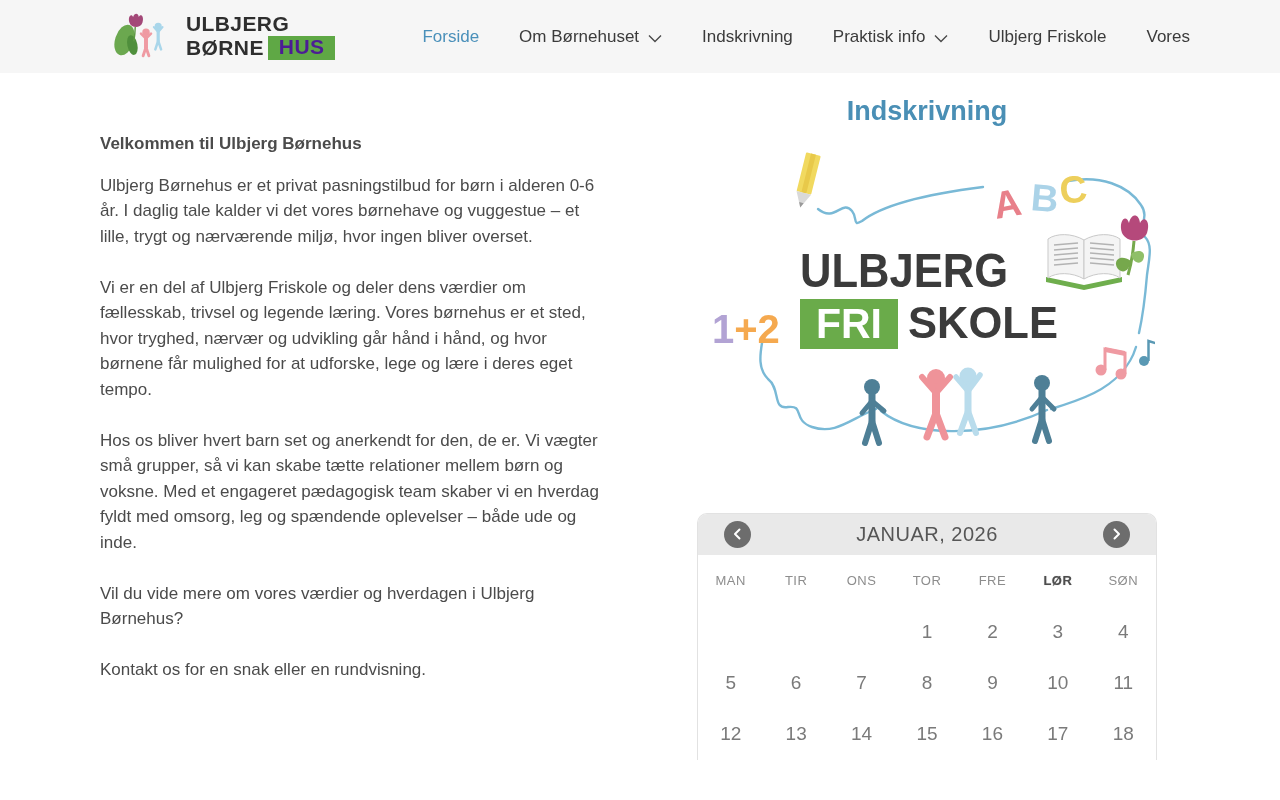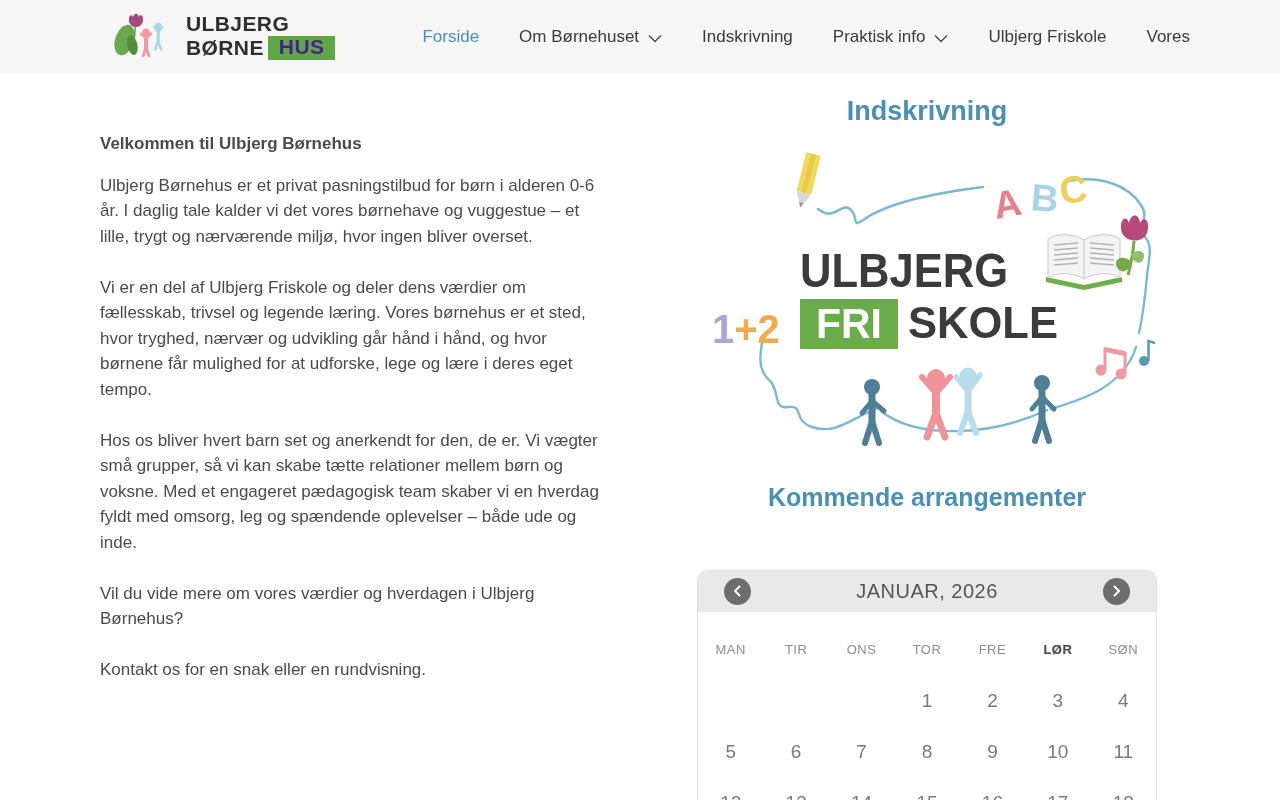--- a/index.html
+++ b/index.html
@@ -59,21 +59,21 @@
     height: 41px; background: #e9e9e9; border-radius: 9px 9px 0 0;
     display: flex; align-items: center; justify-content: space-between;
     padding: 0 26px;
   }
   .cal-title { font-size: 20px; color: #565656; letter-spacing: 0.5px; }
   .cal-nav-btn {
     width: 27px; height: 27px; border-radius: 50%; background: #6d6d6d;
     display: flex; align-items: center; justify-content: center;
     border: none; padding: 0; cursor: pointer;
   }
-  .cal-weekdays { display: grid; grid-template-columns: repeat(7, 1fr); padding: 30px 0 19px; }
+  .cal-weekdays { display: grid; grid-template-columns: repeat(7, 1fr); padding: 18px 0 19px; }
   .cal-weekday { text-align: center; font-size: 13px; color: #8d8d8d; letter-spacing: 0.5px; }
   .cal-weekday.today { color: #4d4d4d; font-weight: bold; text-shadow: 0 0 1px rgba(90,90,90,.45); }
   .cal-grid { display: grid; grid-template-columns: repeat(7, 1fr); }
   .cal-cell {
     height: 51px; display: flex; align-items: center; justify-content: center;
     font-size: 19px; color: #7a7a7a;
   }
 </style>
 </head>
 <body>
@@ -245,21 +245,20 @@
         </g>
         <g stroke="#4e7f96" stroke-linecap="round" fill="none" transform="translate(330,228)">
           <circle cx="12" cy="8" r="8" fill="#4e7f96" stroke="none"></circle>
           <path d="M12,16 L12,44" stroke-width="7"></path>
           <path d="M12,22 L24,34 M12,22 L2,34" stroke-width="5"></path>
           <path d="M12,44 L5,66 M12,44 L19,66" stroke-width="6"></path>
         </g>
       </svg>
     </div>
 
-    <a class="side-link events-link">Kommende arrangementer</a>
 
     <div class="calendar">
       <div class="cal-header">
         <button class="cal-nav-btn">
           <svg width="11" height="12" viewBox="0 0 11 12">
             <polyline points="7.5,1.5 3,6 7.5,10.5" fill="none" stroke="#ffffff" stroke-width="2" stroke-linecap="round" stroke-linejoin="round"></polyline>
           </svg>
         </button>
         <span class="cal-title">JANUAR, 2026</span>
         <button class="cal-nav-btn">

